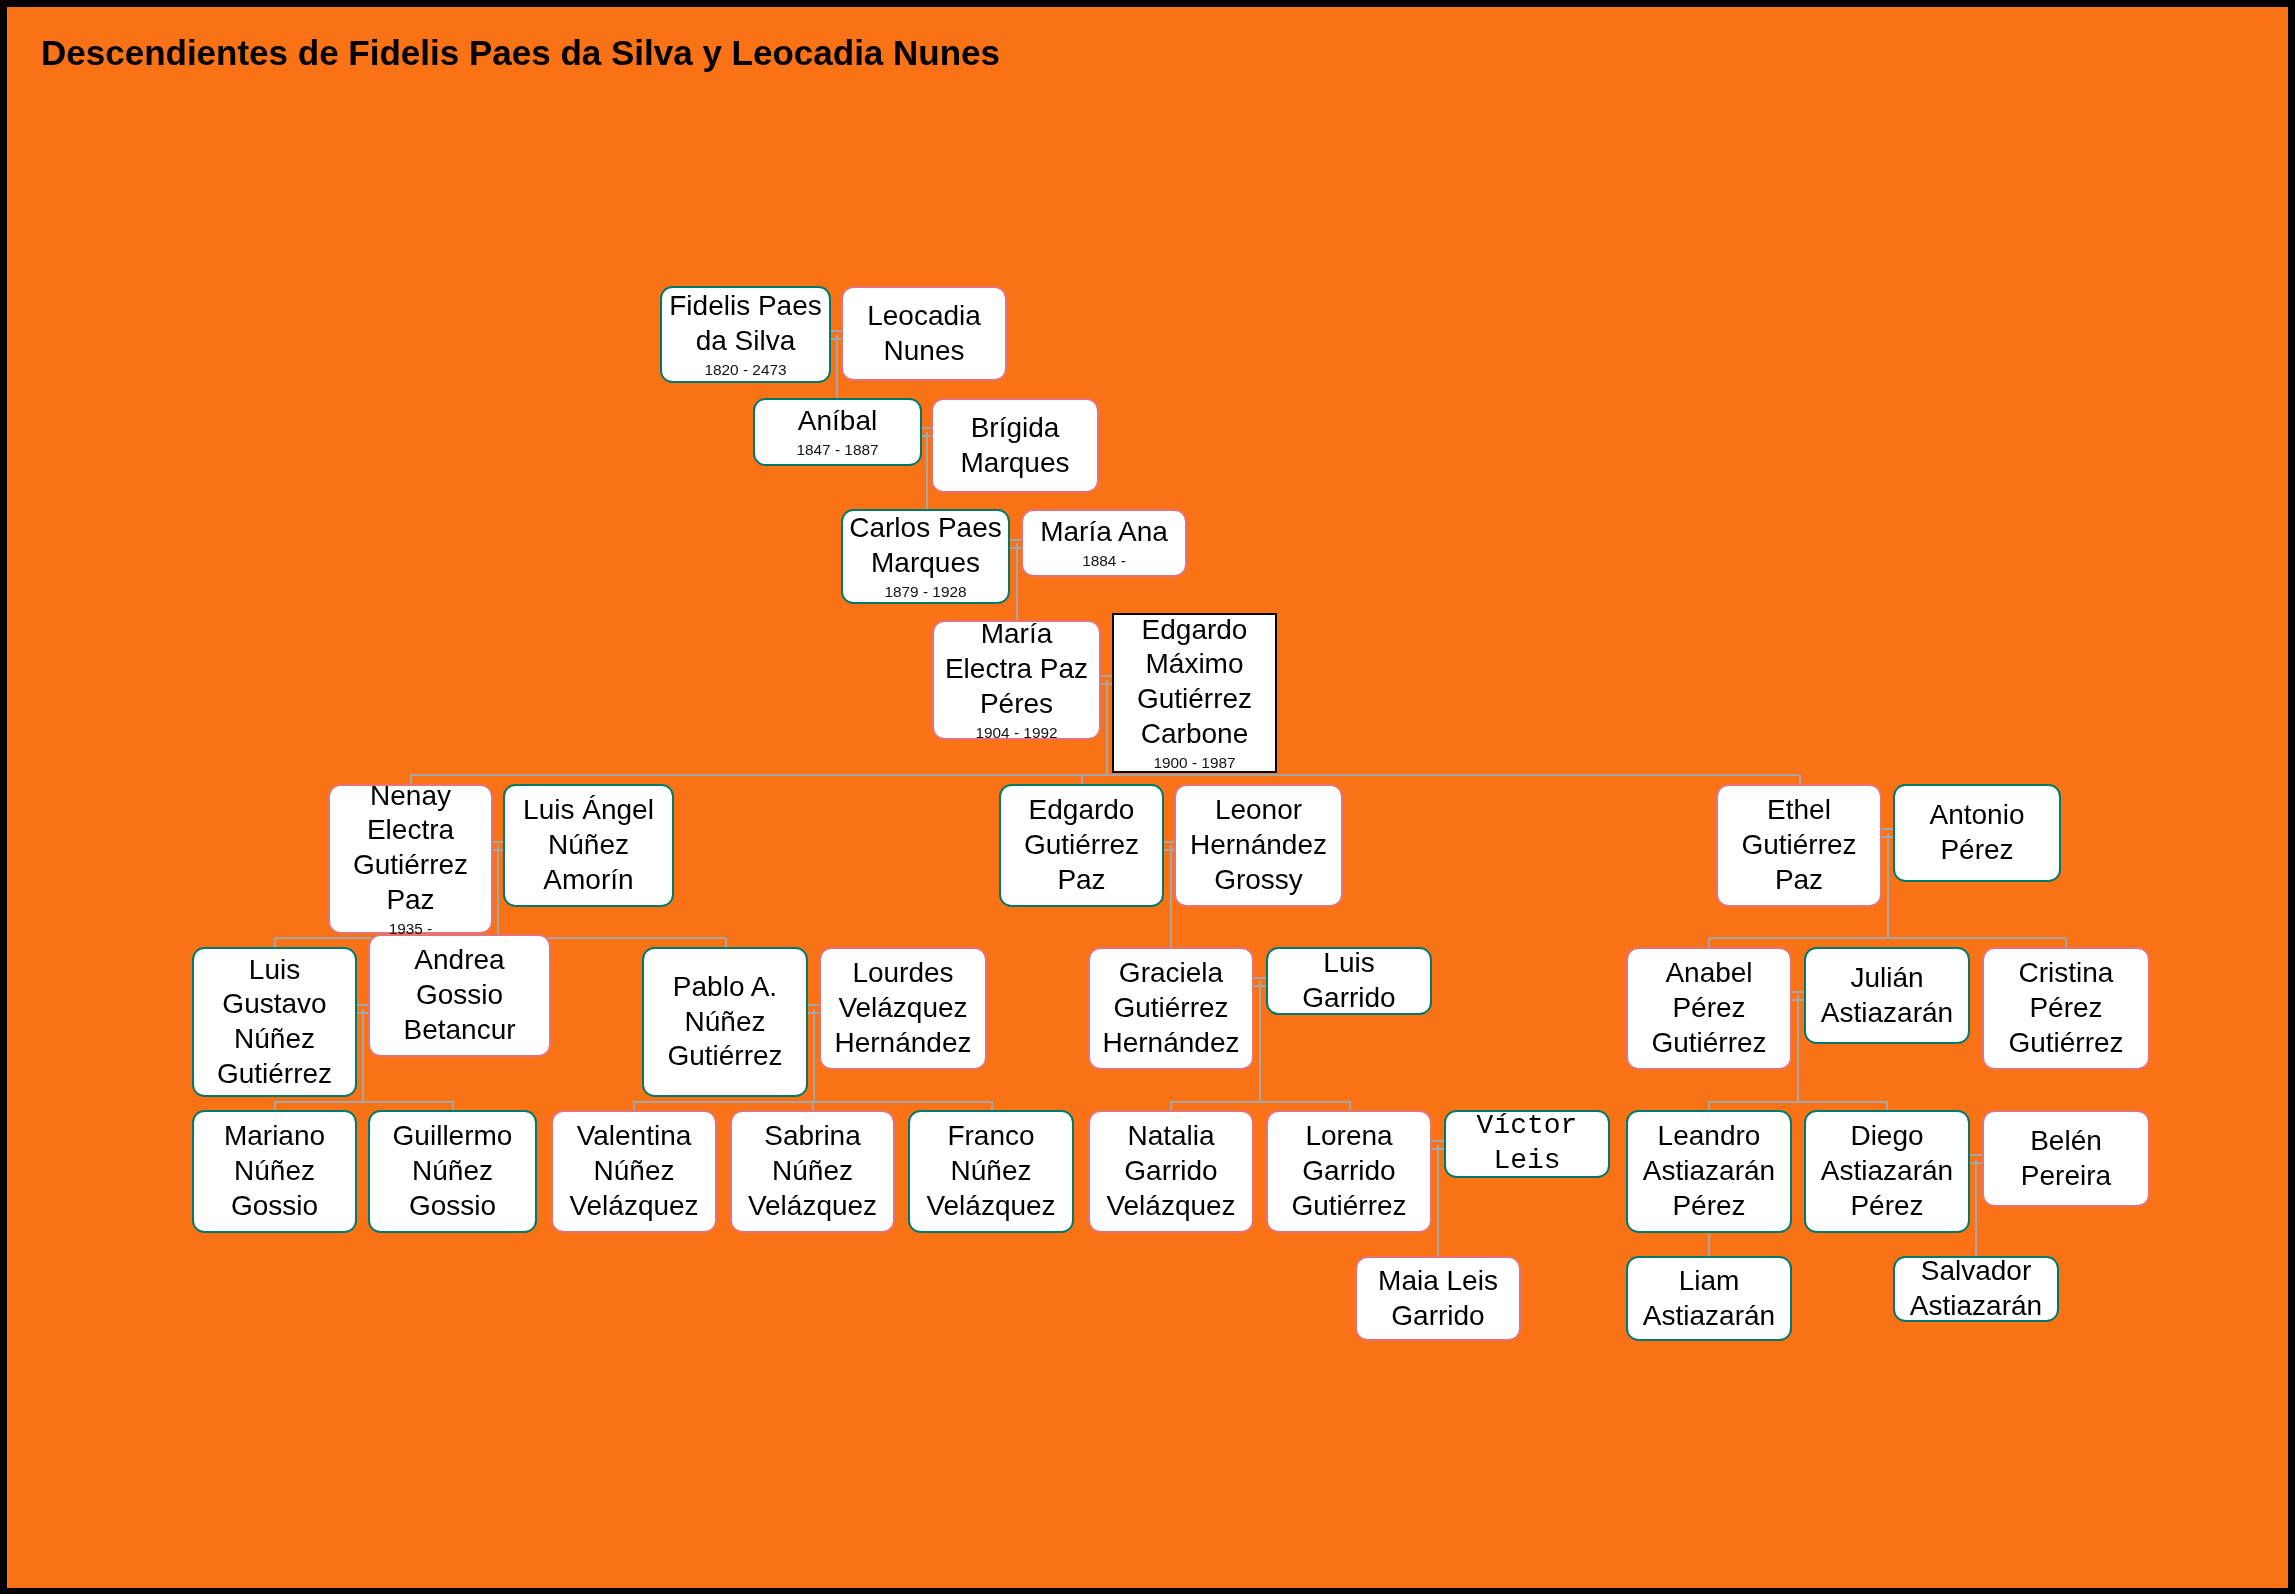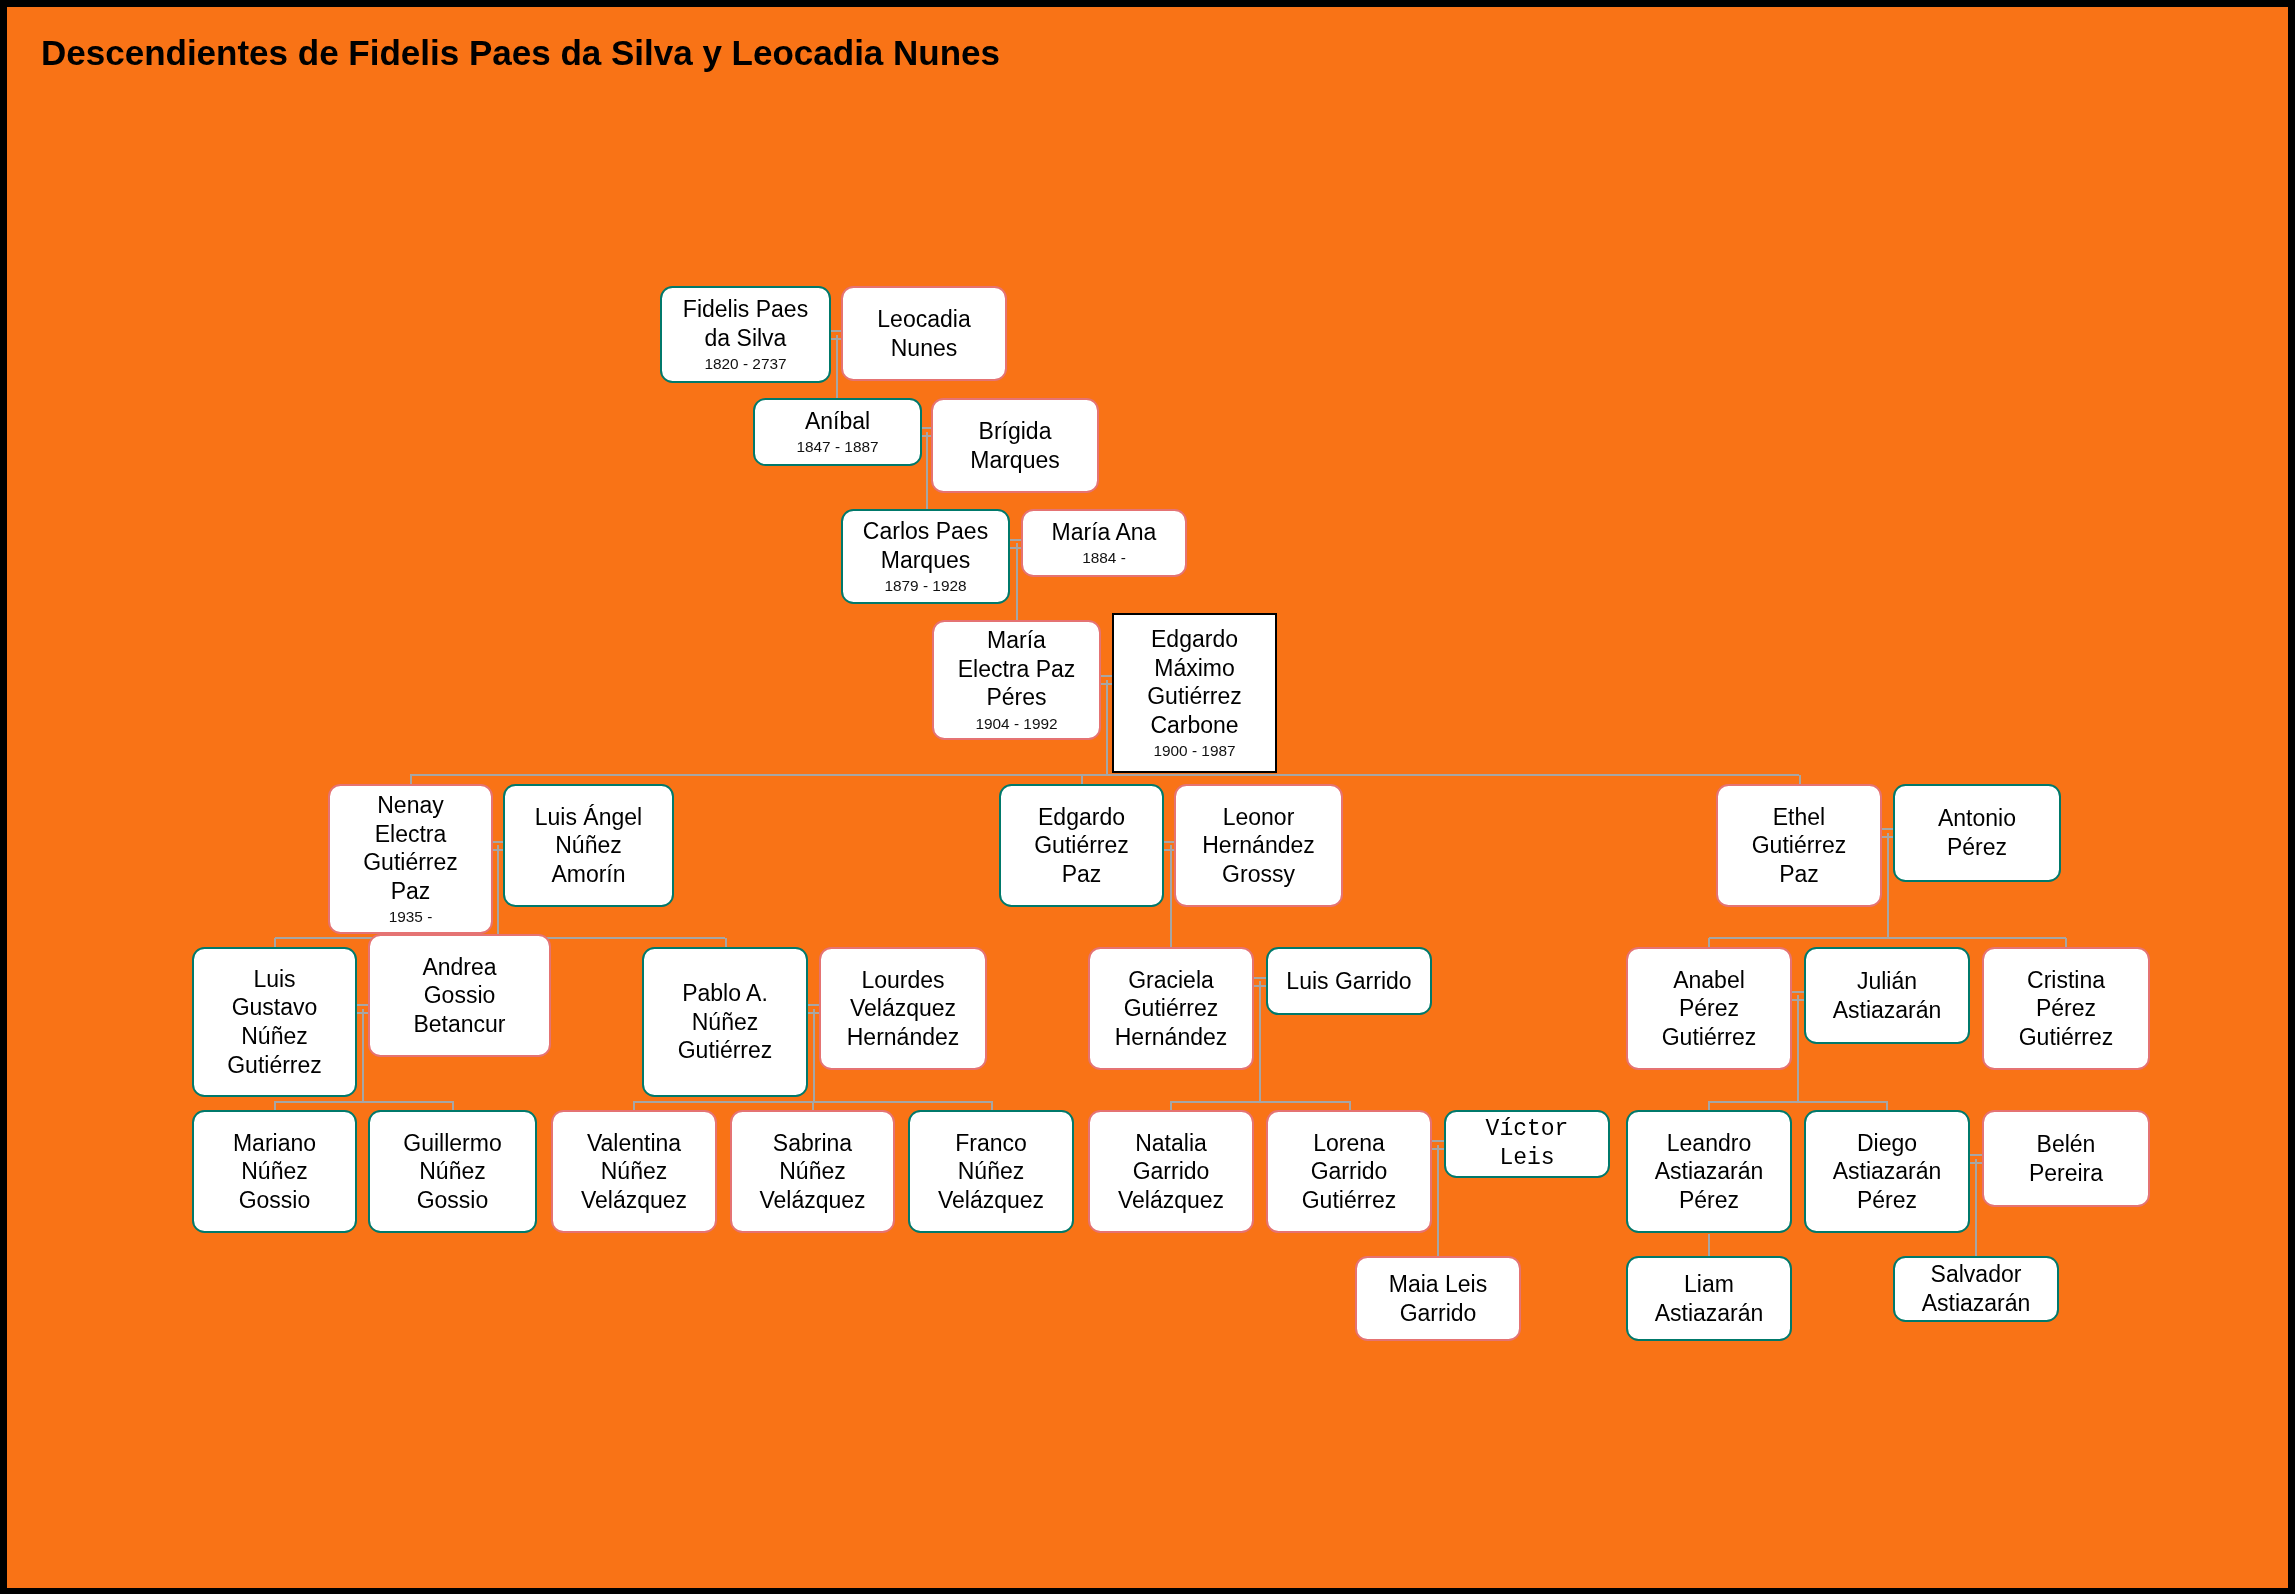--- a/index.html
+++ b/index.html
@@ -40,21 +40,21 @@
     display: flex;
     flex-direction: column;
     align-items: center;
     justify-content: center;
     text-align: center;
     padding: 4.6px 5.7px;
     cursor: pointer;
   }
   .person.root { border-radius: 0; }
   .pname {
-    font-size: 23px;
+    font-size: 28px;
     line-height: 1.24;
     color: #000000;
     white-space: pre-line;
   }
   .pdates {
     font-size: 15.4px;
     line-height: 1.3;
     color: #111111;
     margin-top: 1.7px;
   }
@@ -111,21 +111,21 @@
       <div class="marriage" style="left: 1872px; top: 821px; border-color: rgb(166, 166, 166);"></div>
       <div class="marriage" style="left: 348px; top: 997px; border-color: rgb(166, 166, 166);"></div>
       <div class="marriage" style="left: 799px; top: 997px; border-color: rgb(166, 166, 166);"></div>
       <div class="marriage" style="left: 1245px; top: 970px; border-color: rgb(166, 166, 166);"></div>
       <div class="marriage" style="left: 1782px; top: 984px; border-color: rgb(166, 166, 166);"></div>
       <div class="marriage" style="left: 1423px; top: 1133px; border-color: rgb(166, 166, 166);"></div>
       <div class="marriage" style="left: 1960px; top: 1147px; border-color: rgb(166, 166, 166);"></div>
       <div class="person male" style="left: 653px; top: 279px; width: 171px; height: 97px; border-color: rgb(0, 121, 107);">
         <div class="pname">Fidelis Paes
 da Silva</div>
-        <div class="pdates">1820 - 2737</div>
+        <div class="pdates">1820 - 2473</div>
       </div>
       <div class="person female" style="left: 834px; top: 279px; width: 166px; height: 95px; border-color: rgb(229, 115, 115);">
         <div class="pname">Leocadia
 Nunes</div>
       </div>
       <div class="person male" style="left: 746px; top: 391px; width: 169px; height: 68px; border-color: rgb(0, 121, 107);">
         <div class="pname">Aníbal</div>
         <div class="pdates">1847 - 1887</div>
       </div>
       <div class="person female" style="left: 924px; top: 391px; width: 168px; height: 95px; border-color: rgb(229, 115, 115);">

